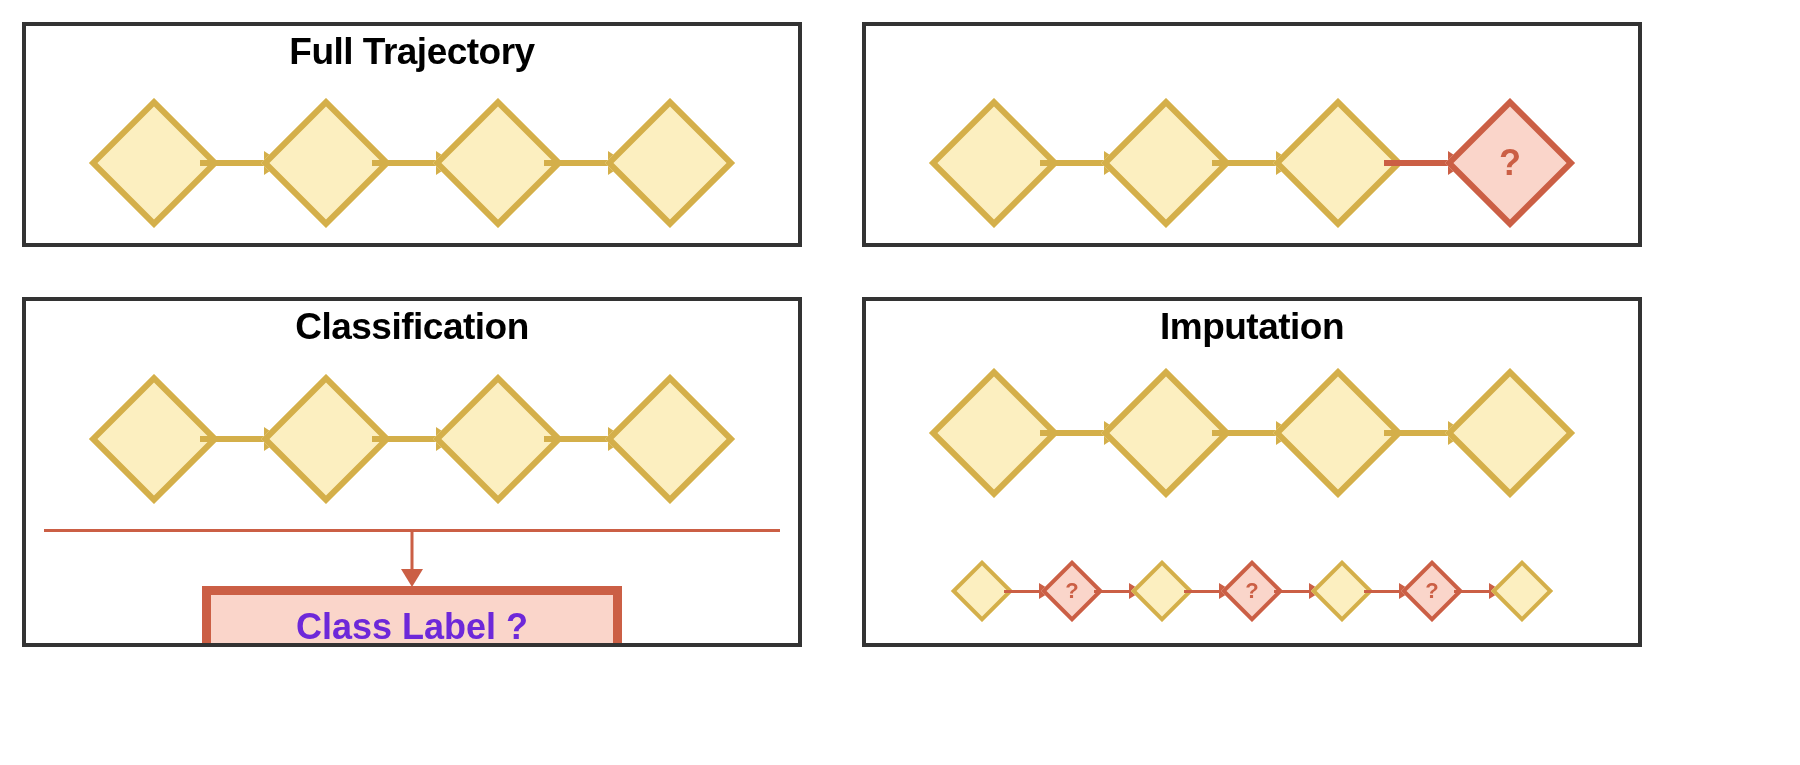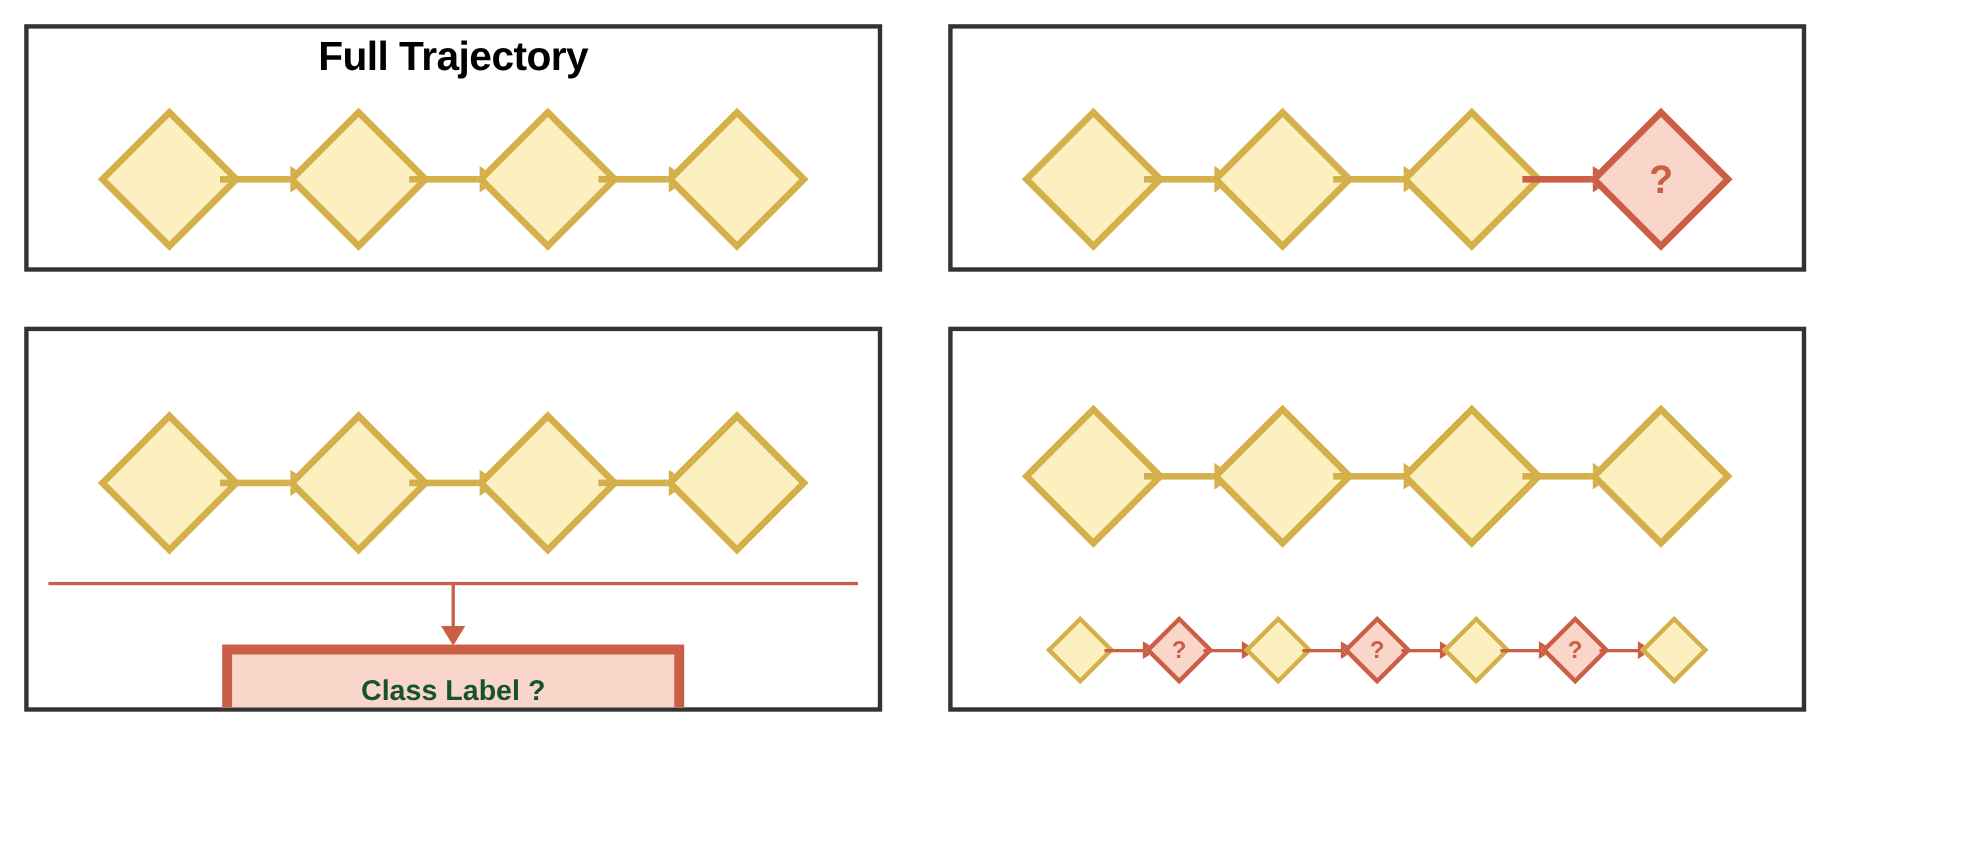--- a/index.html
+++ b/index.html
@@ -145,23 +145,23 @@
     width:420px;
     height:82px;
     box-sizing:border-box;
     background:#FAD5CA;
     border:9px solid #CB5F45;
     display:flex;
     align-items:center;
     justify-content:center;
   }
   .class-box-label{
-    font-size:26px;
+    font-size:36px;
     font-weight:bold;
-    color:#14532d;
+    color:#6d28d9;
     white-space:nowrap;
   }
 
   
   .flow.impute-top{top:52px;height:160px;}
   .flow.impute-bottom{top:250px;height:80px;}
 </style>
 </head>
 <body>
 
@@ -221,20 +221,21 @@
           <div class="head"></div>
         </div>
         <div class="dia-wrap">
           <div class="dia big red"></div>
           <span class="dia-q q-big">?</span>
         </div>
       </div>
   </div>
 
   <div class="panel tall">
+    <div class="panel-title">Classification</div>
     <div class="flow main">
         <div class="dia-wrap">
           <div class="dia big yellow"></div>
         </div>
         <div class="conn big yellow">
           <div class="line"></div>
           <div class="head"></div>
         </div>
         <div class="dia-wrap">
           <div class="dia big yellow"></div>
@@ -256,20 +257,21 @@
       </div>
     <div class="class-rule"></div>
     <div class="class-arrow"></div>
     <div class="class-arrow-head"></div>
     <div class="class-box">
       <span class="class-box-label">Class Label ?</span>
     </div>
   </div>
 
   <div class="panel tall">
+    <div class="panel-title">Imputation</div>
     <div class="flow impute-top">
         <div class="dia-wrap">
           <div class="dia big yellow"></div>
         </div>
         <div class="conn big yellow">
           <div class="line"></div>
           <div class="head"></div>
         </div>
         <div class="dia-wrap">
           <div class="dia big yellow"></div>

